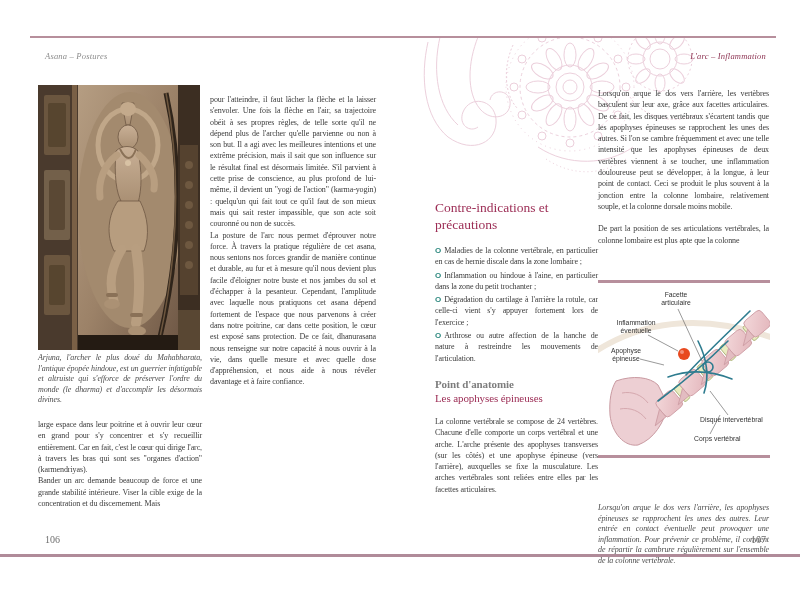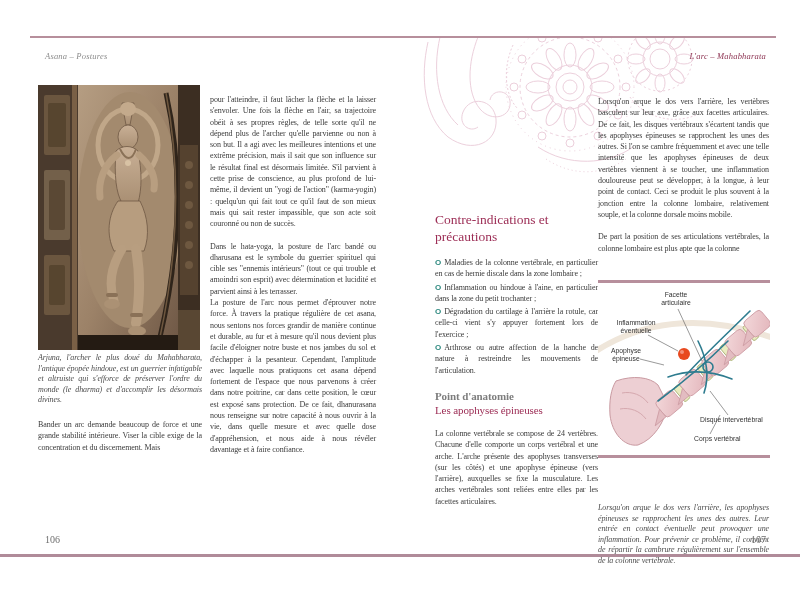--- a/index.html
+++ b/index.html
@@ -21,39 +21,39 @@
   #pagenum-right { right:34px; }
 
   .body-text {
     font-size:8px; line-height:11.3px; text-align:justify;
     letter-spacing:-0.1px; color:#3b3b3b;
   }
   .col { position:absolute; }
   #col-l1 { left:38px; top:419px; width:164px; }
   #col-l2 { left:210px; top:94px; width:166px; }
   #col-r1 { left:435px; top:200px; width:163px; }
-  #col-r2 { left:598px; top:96px; width:171px; }
+  #col-r2 { left:598px; top:88px; width:171px; }
 
   .para + .para { margin-top:11px; }
 
   .caption {
     font-size:8px; font-style:italic; line-height:10.6px;
     color:#4c4c4c; text-align:justify; letter-spacing:-0.1px;
   }
   #statue-caption { position:absolute; left:38px; top:353px; width:164px; }
   #figure-caption { position:absolute; left:598px; top:464px; width:171px;margin-top:39px; }
 
   #statue-figure { position:absolute; left:38px; top:85px; width:162px; height:265px; overflow:hidden; }
   #statue-figure svg { display:block; }
 
   h2.section-heading {
     font-size:13.5px; font-weight:400; color:#9c2d55; letter-spacing:0;
     line-height:16.5px; margin-top:21px; margin-bottom:11px; text-align:left;
   }
-  #contra-heading { margin-top:12px; margin-bottom:12px; }
+  #contra-heading { margin-top:0; margin-bottom:12px; }
 
   .bullet-item { text-align:justify; margin-bottom:2px; }
   .bullet-icon { color:#2f8a80; font-weight:bold; font-size:8px; margin-right:3px; font-family:"Liberation Sans", sans-serif; }
 
   #anatomy-kicker { font-size:11px; color:#7d7d7d; margin-top:14px; line-height:13px; text-align:left; }
   #anatomy-heading { font-size:11px; color:#9c2d55; line-height:15px; margin-bottom:10px; font-weight:400; text-align:left; }
 
   #spine-figure {
     position:absolute; left:598px; top:280px; width:172px; height:178px;
     border-top:3px solid #b78f9c; border-bottom:3px solid #b78f9c; background:#fff;
@@ -137,21 +137,21 @@
         <path d="M212,60 C225,80 255,88 278,78" stroke-dasharray="2 2"></path>
         <path d="M120,110 C150,130 190,128 215,110"></path>
         <path d="M128,122 C155,140 185,138 208,122" stroke-dasharray="1 3"></path>
       </g>
     </svg>
   </div>
 
   <div id="top-rule" class="rule"></div>
   <div id="bottom-rule" class="rule"></div>
   <div id="header-left" class="running-header">Asana – Postures</div>
-  <div id="header-right" class="running-header">L'arc – Mahabharata</div>
+  <div id="header-right" class="running-header">L'arc – Inflammation</div>
 
   <div id="statue-figure">
     <svg width="162" height="265" viewBox="0 0 162 265">
       <defs>
         <linearGradient id="niche" x1="0" y1="0" x2="1" y2="1">
           <stop offset="0" stop-color="#b59d82"></stop>
             <stop offset="0.5" stop-color="#9c8268"></stop>
             <stop offset="1" stop-color="#6e5745"></stop>
         </linearGradient>
         <linearGradient id="stone" x1="0" y1="0" x2="0" y2="1">
@@ -211,26 +211,26 @@
         <circle cx="151" cy="180" r="4" fill="#6e5840"></circle>
       <rect x="140" y="225" width="22" height="40" fill="#594733"></rect>
 
       <rect x="40" y="250" width="100" height="15" fill="#241b13"></rect>
     </svg>
   </div>
 
   <div id="statue-caption" class="caption">Arjuna, l'archer le plus doué du Mahabharata, l'antique épopée hindoue, est un guerrier infatigable et altruiste qui s'efforce de préserver l'ordre du monde (le dharma) et d'accomplir les désormais divines.</div>
 
   <div id="col-l1" class="col body-text">
+    <p class="para" style="margin:0;">large espace dans leur poitrine et à ouvrir leur cœur en grand pour s'y concentrer et s'y recueillir entièrement. Car en fait, c'est le cœur qui dirige l'arc, à travers les bras qui sont ses "organes d'action" (karmendriyas).</p>
     <p class="para" style="margin:0;">Bander un arc demande beaucoup de force et une grande stabilité intérieure. Viser la cible exige de la concentration et du discernement. Mais</p>
   </div>
 
   <div id="col-l2" class="col body-text">
     <p class="para">pour l'atteindre, il faut lâcher la flèche et la laisser s'envoler. Une fois la flèche en l'air, sa trajectoire obéit à ses propres règles, de telle sorte qu'il ne dépend plus de l'archer qu'elle parvienne ou non à son but. Il a agi avec les meilleures intentions et une extrême précision, mais il sait que son influence sur le résultat final est désormais limitée. S'il parvient à cette prise de conscience, au plus profond de lui-même, il devient un "yogi de l'action" (karma-yogin) : quelqu'un qui fait tout ce qu'il faut de son mieux mais qui sait rester impassible, que son acte soit couronné ou non de succès.</p>
-    <p class="para">Dans le hata-yoga, la posture de l'arc bandé ou dharusana est le symbole du guerrier spirituel qui cible ses "ennemis intérieurs" (tout ce qui trouble et amoindri son esprit) avec détermination et lucidité et parvient ainsi à les terrasser.</p>
     <p class="para" style="margin-top:0;">La posture de l'arc nous permet d'éprouver notre force. À travers la pratique régulière de cet asana, nous sentons nos forces grandir de manière continue et durable, au fur et à mesure qu'il nous devient plus facile d'éloigner notre buste et nos jambes du sol et d'échapper à la pesanteur. Cependant, l'amplitude avec laquelle nous pratiquons cet asana dépend fortement de l'espace que nous parvenons à créer dans notre poitrine, car dans cette position, le cœur est exposé sans protection. De ce fait, dhanurasana nous renseigne sur notre capacité à nous ouvrir à la vie, dans quelle mesure et avec quelle dose d'appréhension, et nous aide à nous révéler davantage et à faire confiance.</p>
   </div>
 
   <div id="pagenum-left" class="pagenum">106</div>
 
   <div id="col-r1" class="col body-text">
     <h2 id="contra-heading" class="section-heading">Contre-indications et précautions</h2>
     <div>
       <p class="bullet-item"><span class="bullet-icon">O</span><span>Maladies de la colonne vertébrale, en particulier en cas de hernie discale dans la zone lombaire ;</span></p>
       <p class="bullet-item"><span class="bullet-icon">O</span><span>Inflammation ou hindoue à l'aine, en particulier dans la zone du petit trochanter ;</span></p>

